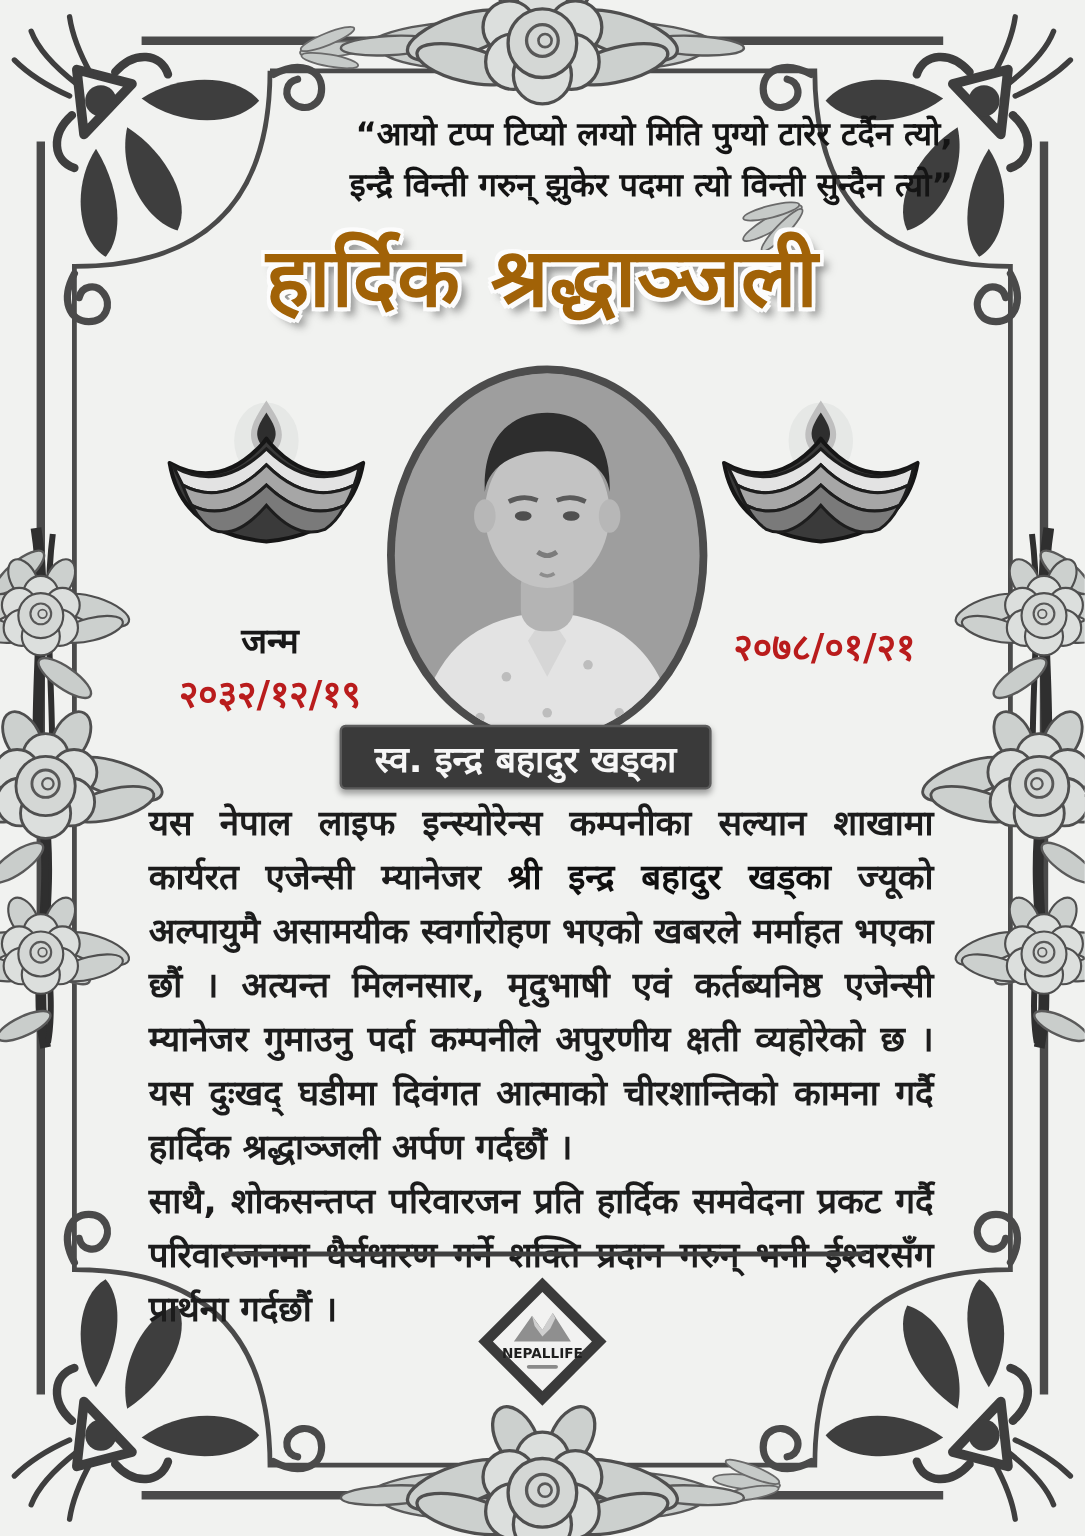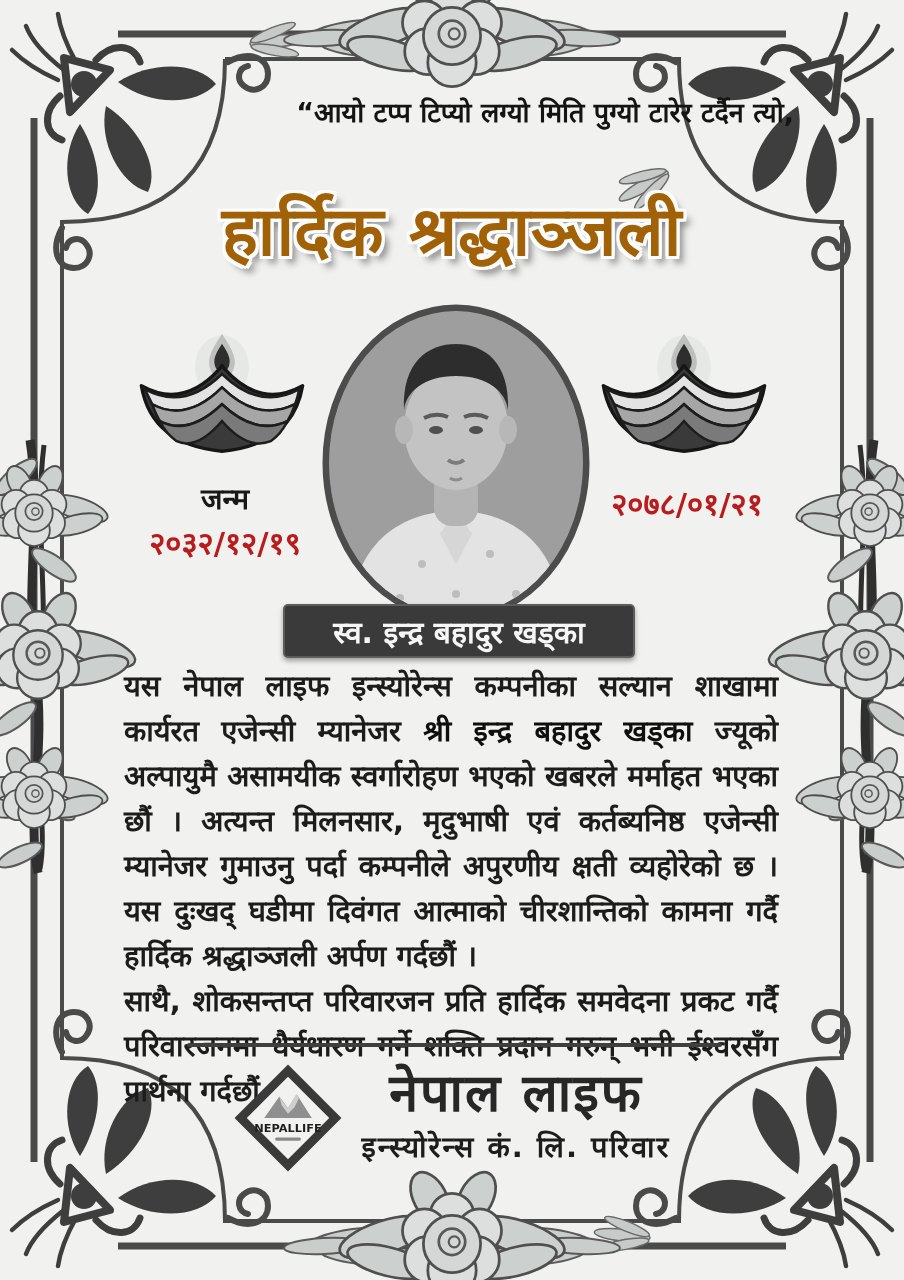--- a/index.html
+++ b/index.html
@@ -24,30 +24,30 @@
     text-shadow:
       -3px -3px 0 #fcfcfc, 3px -3px 0 #fcfcfc, -3px 3px 0 #fcfcfc, 3px 3px 0 #fcfcfc,
       -3px 0 0 #fcfcfc, 3px 0 0 #fcfcfc, 0 -3px 0 #fcfcfc, 0 3px 0 #fcfcfc,
       6px 7px 7px rgba(40,40,40,0.55);
   }
 
   .diya{position:absolute;width:168px;height:126px;}
   .diya-left{left:138px;top:332px;}
   .diya-right{left:600px;top:332px;}
 
-  .date-block{position:absolute;width:210px;text-align:center;font-weight:bold;}
+  .date-block{position:absolute;width:210px;text-align:center;font-weight:bold;margin-top:35px;}
   .date-label{font-size:29px;color:#181818;}
   .date-value{font-size:31px;color:#b91c1c;margin-top:4px;}
   .birth-block{left:120px;top:478px;}
   .death-block{left:582px;top:478px;}
 
   .photo{position:absolute;left:320px;top:302px;width:272px;height:322px;}
 
   .name-banner{
-    position:absolute;left:283px;top:604px;width:352px;height:54px;
+    position:absolute;left:283px;top:604px;width:310px;height:54px;
     background:#3a3a3a;border-radius:5px;border:2px solid #5c5c5c;
     box-sizing:border-box;
     color:#f6f6f6;font-size:30px;font-weight:bold;
     display:flex;align-items:center;justify-content:center;
     box-shadow:0 3px 5px rgba(0,0,0,0.35);
   }
 
   .tribute{
     position:absolute;left:124px;right:126px;top:664px;
     font-size:29px;font-weight:700;line-height:45px;color:#1c1c1c;
@@ -181,20 +181,21 @@
     <use href="#centerrose" transform="translate(452,1244)"></use>
 
     <use href="#vine" transform="translate(34,655)"></use>
     <use href="#vine" transform="translate(870,655) scale(-1,1)"></use>
   </svg>
 
   <div class="content">
 
     <div class="quote">
       <div>“आयो टप्प टिप्यो लग्यो मिति पुग्यो टारेर टर्दैन त्यो,</div>
+      <div>इन्द्रै विन्ती गरुन् झुकेर पदमा त्यो विन्ती सुन्दैन त्यो”</div>
     </div>
 
     <div class="title">हार्दिक श्रद्धाञ्जली</div>
 
     <svg class="diya diya-left" viewBox="0 0 200 150">
       <ellipse cx="100" cy="42" rx="32" ry="38" fill="#e6e8e6"></ellipse>
       <path d="M100,2 C114,24 126,40 100,62 C74,40 86,24 100,2 Z" fill="#bfbfbf"></path>
       <path d="M100,14 C109,28 115,38 100,52 C85,38 91,28 100,14 Z" fill="#2e2e2e"></path>
       <path d="M4,64 Q54,92 97,44 L100,40 L103,44 Q146,92 196,64 Q184,134 100,142 Q16,134 4,64 Z" fill="#3a3a3a" stroke="#161616" stroke-width="4" stroke-linejoin="round"></path>
       <path d="M8,68 Q55,94 100,50 Q145,94 192,68 Q190,78 187,86 Q142,108 100,66 Q58,108 17,86 Q13,78 8,68 Z" fill="#e3e3e3" stroke="#1d1d1d" stroke-width="3"></path>
@@ -264,20 +265,16 @@
 
     <div class="footer">
       <svg class="logo-diamond" viewBox="0 0 100 100">
         <rect x="15" y="15" width="70" height="70" transform="rotate(45 50 50)" fill="#3a3a3a"></rect>
         <rect x="22" y="22" width="56" height="56" transform="rotate(45 50 50)" fill="#f2f2f1" stroke="#3a3a3a" stroke-width="2"></rect>
         <path d="M28,50 L42,30 L50,41 L58,28 L72,50 Z" fill="#8f8f8f"></path>
         <path d="M42,30 L46,36 L50,41 L54,34 L58,28 L60,32 L56,40 L50,46 L44,38 Z" fill="#cfcfcf"></path>
         <text x="50" y="63" font-size="10.5" font-weight="bold" fill="#1f1f1f" text-anchor="middle">NEPALLIFE</text>
         <rect x="38" y="68" width="24" height="3" rx="1.5" fill="#8a8a8a"></rect>
       </svg>
-      <div class="brand">
-        <div class="brand-name">नेपाल लाइफ</div>
-        <div class="brand-subtitle">इन्स्योरेन्स कं. लि. परिवार</div>
-      </div>
     </div>
 
   </div>
 </div>
 
 </body></html>

